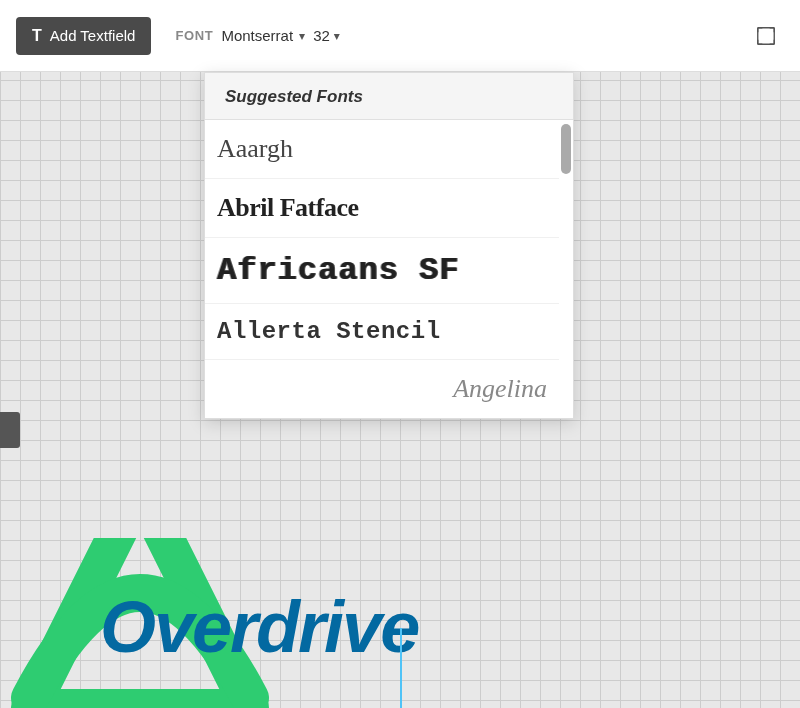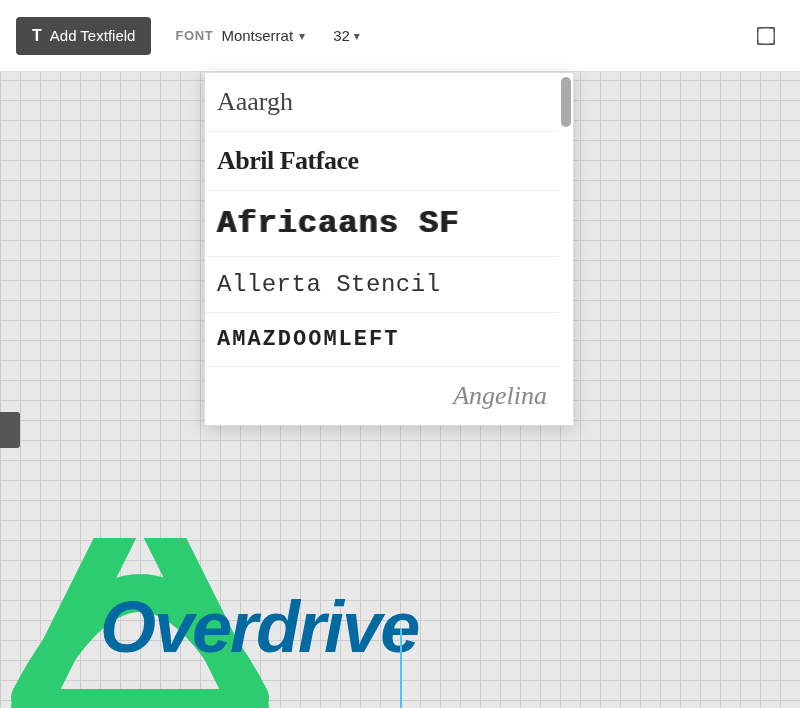--- a/index.html
+++ b/index.html
@@ -95,21 +95,21 @@
 
     .size-dropdown {
       display: flex;
       align-items: center;
       gap: 4px;
       font-size: 15px;
       color: #333;
       cursor: pointer;
       background: none;
       border: none;
-      margin-left: 20px;
+      margin-left: 0;
     }
 
     .resize-icon {
       position: absolute;
       right: 20px;
       top: 50%;
       transform: translateY(-50%);
       width: 28px;
       height: 28px;
       display: flex;
@@ -226,21 +226,21 @@
     .font-item:last-child {
       border-bottom: none;
       text-align: right;
     }
 
     
     .font-aaargh { font-family: Georgia, serif; font-size: 26px; color: #444; font-weight: 400; }
     .font-abril { font-family: Georgia, serif; font-size: 26px; font-weight: 900; color: #222; letter-spacing: -0.5px; text-align: center; }
     .font-africaans { font-family: 'Courier New', monospace; font-size: 32px; font-weight: 900; color: #222; letter-spacing: 1px; text-shadow: 1px 0 0 #555, -1px 0 0 #999; }
     .font-alcubierre { font-family: Georgia, serif; font-size: 26px; font-weight: 300; color: #555; font-style: italic; }
-    .font-allerta { font-family: 'Courier New', monospace; font-size: 24px; color: #333; letter-spacing: 0.5px; }
+    .font-allerta { font-family: 'Courier New', monospace; font-size: 24px; color: #333; letter-spacing: 0.5px; font-weight: bold; }
     .font-amazdoom { font-family: 'Courier New', monospace; font-size: 22px; font-weight: 900; color: #222; letter-spacing: 2px; text-transform: uppercase; }
     .font-angelina { font-family: Georgia, serif; font-size: 26px; font-style: italic; font-weight: 300; color: #888; }
 
     
     .left-sidebar-icon {
       position: absolute;
       left: 0;
       bottom: 260px;
       width: 20px;
       height: 36px;
@@ -293,27 +293,29 @@
       <rect x="3" y="3" width="18" height="18" rx="1"></rect>
       <path d="M3 3 L8 3 M3 3 L3 8"></path>
       <path d="M21 3 L16 3 M21 3 L21 8"></path>
       <path d="M3 21 L8 21 M3 21 L3 16"></path>
       <path d="M21 21 L16 21 M21 21 L21 16"></path>
     </svg>
   </div>
 </div>
 
 <div class="font-panel">
+  <div class="font-panel-header">
+    <span class="suggested-fonts-label">Suggested Fonts</span>
+  </div>
   <div class="font-list">
     <div class="font-list-items">
 
     <div class="font-item"><span class="font-aaargh">Aaargh</span></div>
         <div class="font-item"><span class="font-abril">Abril Fatface</span></div>
         <div class="font-item"><span class="font-africaans">Africaans SF</span></div>
         <div class="font-item"><span class="font-allerta">Allerta Stencil</span></div>
-        <div class="font-item"><span class="font-amazdoom">AMAZDOOMLEFT</span></div>
         <div class="font-item"><span class="font-angelina">Angelina</span></div>
       </div>
     <div class="scrollbar-track">
       <div class="scrollbar-thumb"></div>
     </div>
   </div>
 </div>
 
 </body></html>

